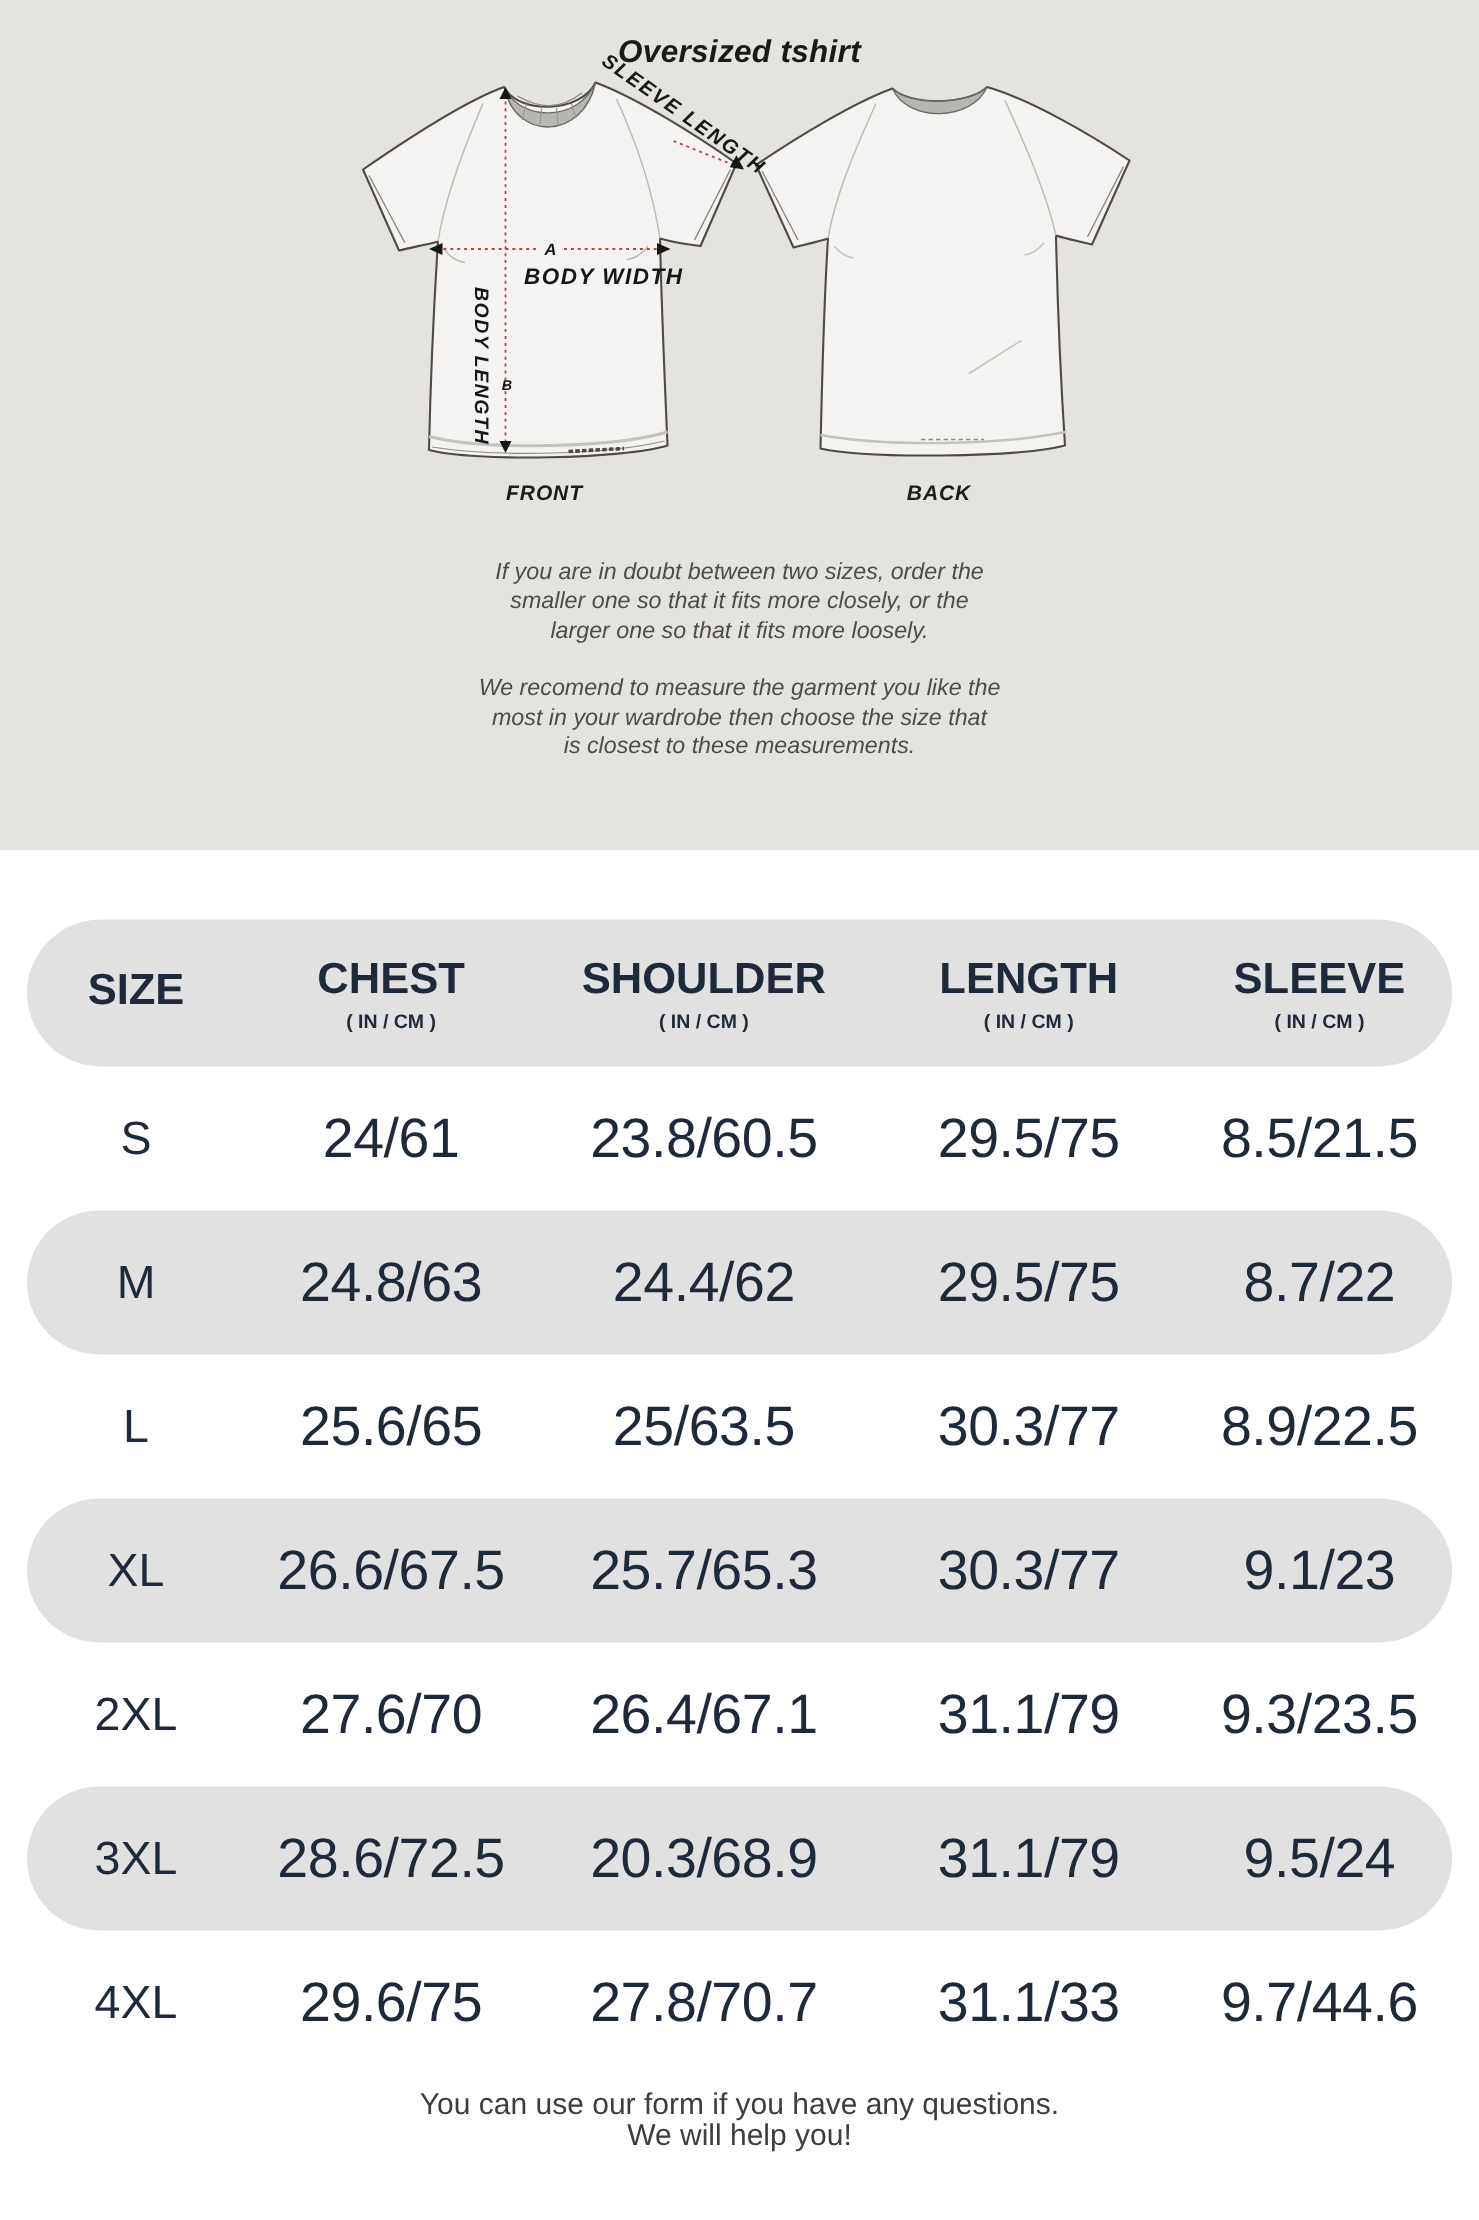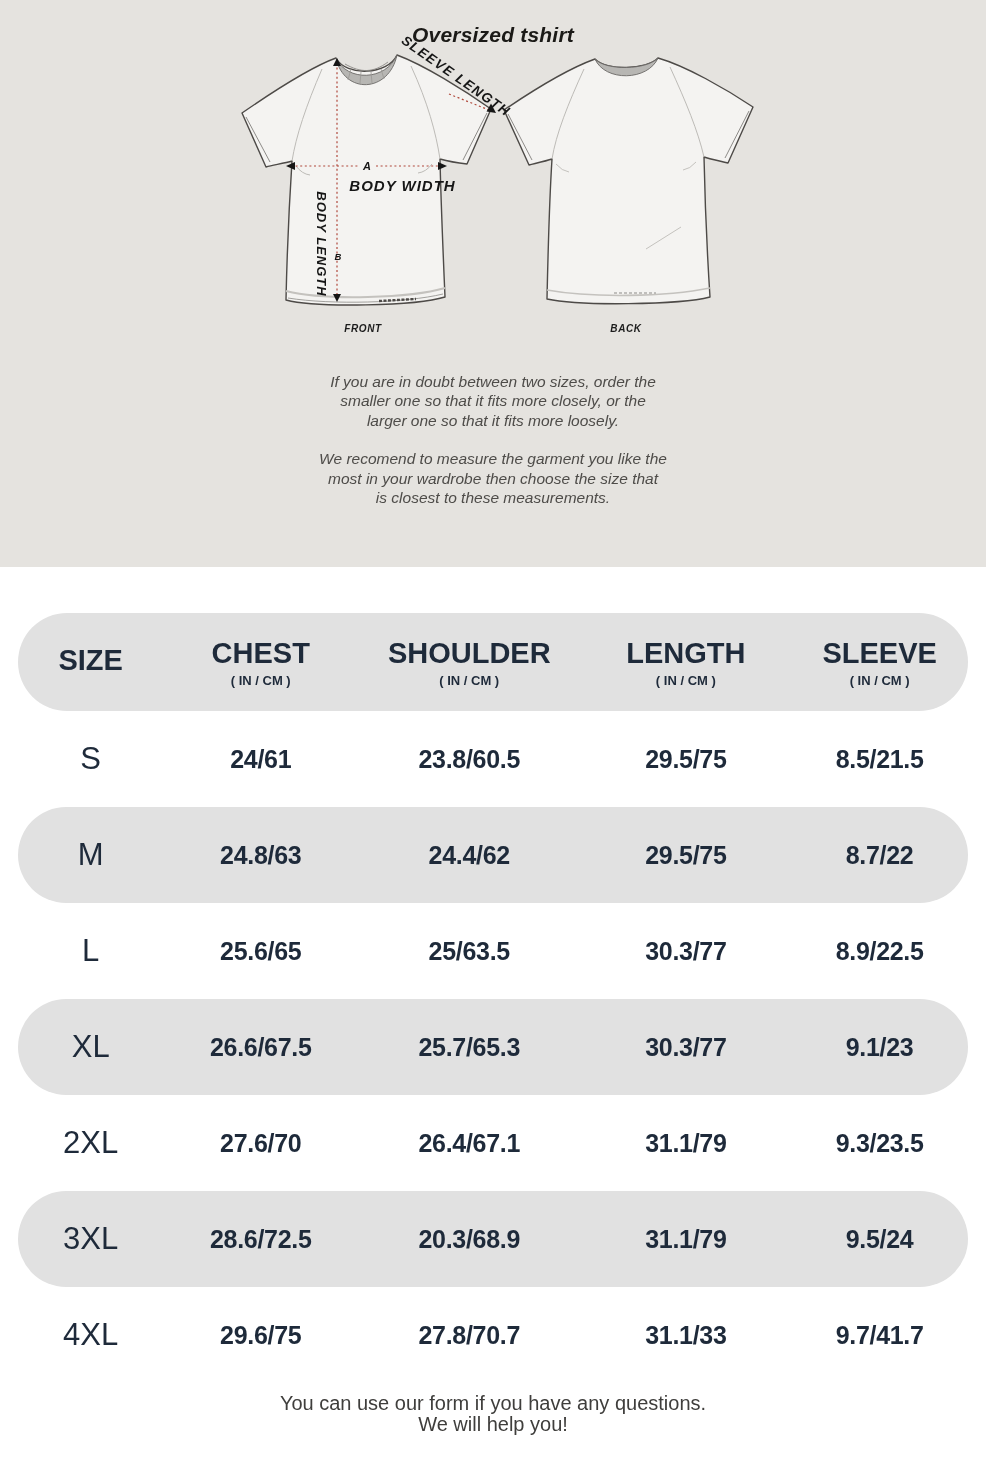--- a/index.html
+++ b/index.html
@@ -52,21 +52,21 @@
     padding-left: 23px;
   }
   .ann-bodylength {
     left: 321px; top: 195px;
     font-size: 13px; letter-spacing: 1px;
     writing-mode: vertical-rl;
     transform: translate(-50%,-50%);
   }
   .view-label {
     position: absolute;
-    font-size: 10px; font-weight: 700;
+    font-size: 14px; font-weight: 700;
     color: #1c1c1c; letter-spacing: 0.6px;
     transform: translate(-50%,-50%);
   }
   .view-front { left: 363px; top: 279px; }
   .view-back  { left: 626px; top: 279px; }
 
   .hero-paragraphs { margin-top: 11px; text-align: center; }
   .para { color: #4e4c49; font-size: 15.5px; line-height: 19.4px; }
   .para + .para { margin-top: 19px; }
 
@@ -88,21 +88,21 @@
   .th, .td { text-align: center; color: #1e2a3a; }
   .th-label {
     display: block;
     font-size: 29px; font-weight: 700; letter-spacing: 0px;
   }
   .th-sub {
     display: block;
     font-size: 13px; font-weight: 700; letter-spacing: 0px;
     margin-top: 3px;
   }
-  .td { font-size: 25px; font-weight: 700; letter-spacing: -0.3px; }
+  .td { font-size: 37px; font-weight: 400; letter-spacing: -0.3px; }
   .td.size-cell { font-size: 31px; font-weight: 400; letter-spacing: 0; }
 
   .page-footer {
     margin-top: 10px;
     text-align: center;
     color: #3f3e3c;
     font-size: 20px; line-height: 21px;
   }
 </style>
 </head>
@@ -258,21 +258,21 @@
       <div class="td">20.3/68.9</div>
       <div class="td">31.1/79</div>
       <div class="td">9.5/24</div>
     </div>
 
     <div class="trow">
       <div class="td size-cell">4XL</div>
       <div class="td">29.6/75</div>
       <div class="td">27.8/70.7</div>
       <div class="td">31.1/33</div>
-      <div class="td">9.7/41.7</div>
+      <div class="td">9.7/44.6</div>
     </div>
   </div>
 
   <div class="page-footer">
     <div>You can use our form if you have any questions.</div>
     <div>We will help you!</div>
   </div>
 </div>
 
 </body></html>

